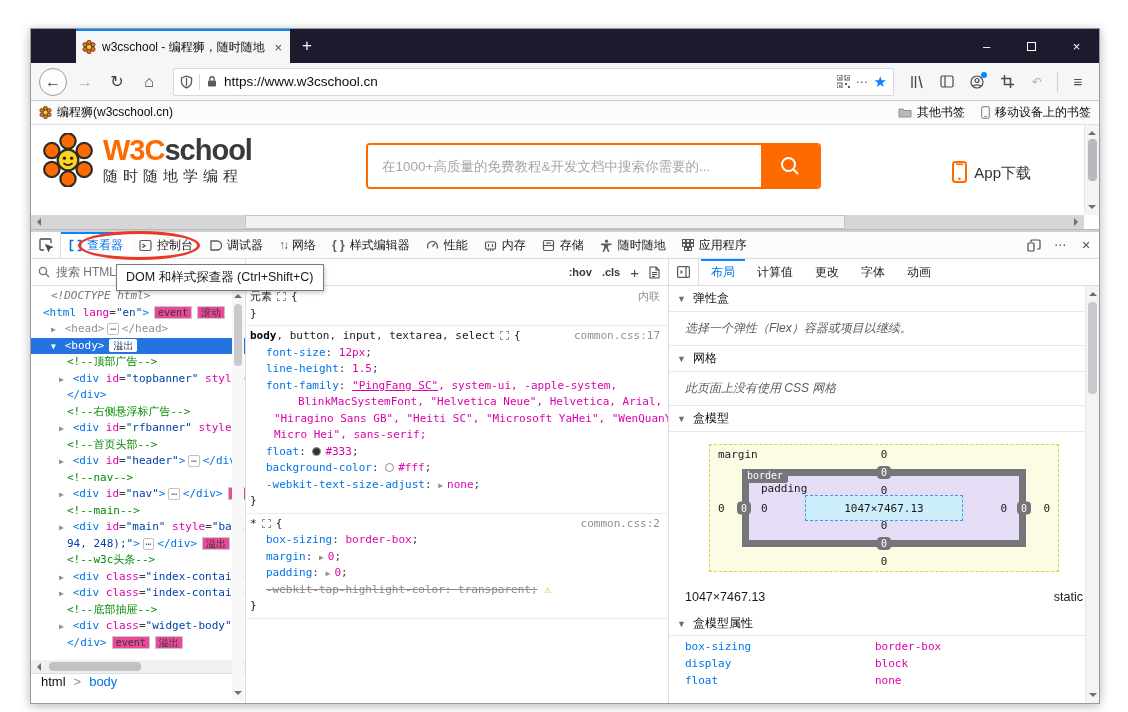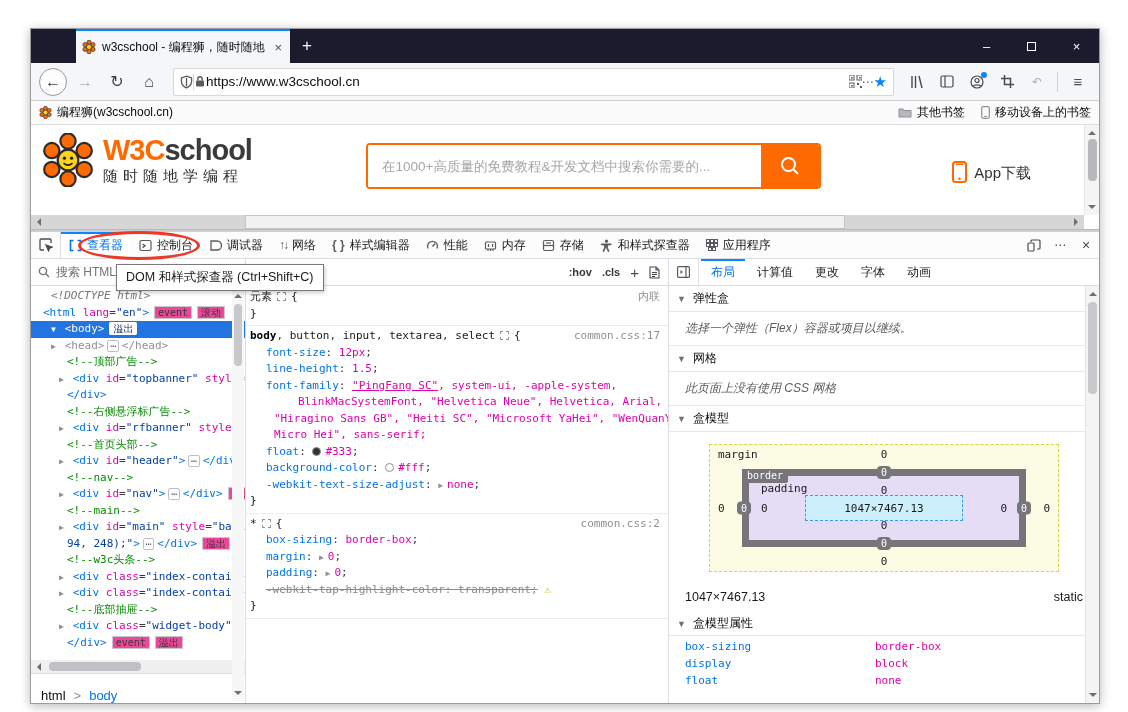--- a/index.html
+++ b/index.html
@@ -17,21 +17,21 @@
   .win-controls{margin-left:auto;display:flex}
   .wc{width:45px;display:flex;align-items:center;justify-content:center;color:#fff;font-size:13px}
   .wc .maxbox{width:9px;height:9px;border:1px solid #fff;display:inline-block}
   
   .navbar{height:38px;background:#f5f6f7;border-bottom:1px solid #d0d0d4;display:flex;align-items:center;
     padding:0 8px;gap:4px;flex:none}
   .navbtn{width:28px;height:28px;display:flex;align-items:center;justify-content:center;font-size:16px;color:#3f3f43}
   .navbtn.back{border:1px solid #9a9aa2;border-radius:50%;background:#fdfdfe}
   .navbtn.fwd{color:#b1b1b3}
   .urlbar{flex:1;height:28px;background:#fff;border:1px solid #d7d7db;border-radius:2px;margin:0 6px;
-    display:flex;align-items:center;padding:0 6px;gap:0;min-width:0}
+    display:flex;align-items:center;padding:0 6px;gap:6px;min-width:0}
   .url-sep{width:1px;height:16px;background:#d7d7db}
   .url-text{flex:1;font-size:13.5px;color:#0c0c0d;white-space:nowrap;overflow:hidden}
   .url-ico{color:#5a5a5f;display:flex;align-items:center}
   .star{color:#0a84ff;font-size:15px}
   .tool-ico{width:26px;height:26px;display:flex;align-items:center;justify-content:center;color:#4a4a4f;position:relative}
   .tool-ico.dis{color:#b1b1b3}
   .acct-dot{position:absolute;top:3px;right:3px;width:6px;height:6px;border-radius:50%;background:#0a84ff}
   .menu-glyph{font-size:15px}
   .vsep{width:1px;height:20px;background:#d0d0d4;margin:0 3px}
   
@@ -114,21 +114,21 @@
   .f-exp{color:#8f8f94;font-size:8px;margin-right:4px}
   .f-scp{display:inline-block;width:9px;height:9px;border:1px dashed #8f8f94;border-radius:1px;margin:0 5px;vertical-align:-1px}
   .f-swd,.f-swl{display:inline-block;width:9px;height:9px;border-radius:50%;margin-right:4px;vertical-align:-1px;border:1px solid #8f8f94}
   .f-swd{background:#333}.f-swl{background:#fff}
   .rule{border-bottom:1px solid #ececee;padding:2px 0 3px 0}
   
   .tree-vscroll{position:absolute;right:1px;top:2px;bottom:2px;width:12px;background:#f7f7f7;display:flex;flex-direction:column;align-items:center}
   .tree-vscroll .thumb{width:8px;height:62px;background:#c9c9cd;border-radius:4px;margin-top:2px}
   .tree-hscroll{height:13px;background:#f0f0f0;display:flex;align-items:center;flex:none}
   .tree-hscroll .thumb{height:9px;width:92px;background:#c1c1c5;border-radius:4px;margin-left:4px}
-  .crumbbar{height:30px;border-top:1px solid #dadde1;display:flex;align-items:flex-end;padding:0 10px;gap:8px;font-size:13px;flex:none;background:#fff}
+  .crumbbar{height:30px;border-top:1px solid #dadde1;display:flex;align-items:flex-start;padding:0 10px;gap:8px;font-size:13px;flex:none;background:#fff}
   .crumb-sep{color:#8f8f94}
   .crumb-cur{color:#0074e8}
   
   .lay-sec{border-bottom:1px solid #e9e9eb;height:26px;display:flex;align-items:center;padding:0 8px;gap:7px}
   .twisty{color:#6f6f73;font-size:9px}
   .lay-msg{border-bottom:1px solid #e9e9eb;padding:8px 16px;font-style:italic;color:#5c5c61;font-size:12px}
   .bm-wrap{padding:12px 0 10px 0;display:flex;justify-content:center;border-bottom:0}
   .bm-margin{position:relative;width:350px;height:128px;background:#fbfce3;border:1px dashed #d3d645;
     font-family:"DejaVu Sans Mono","Liberation Mono",monospace;font-size:11px;color:#18181a}
   .bm-border{position:absolute;left:32px;right:32px;top:24px;bottom:24px;border:7px solid #76767a;background:#e5ddf6}
@@ -415,21 +415,21 @@
           </span>
         <span>存储</span>
       </div>
       <div class="dt-tab">
         <span class="ticon">
             <svg width="13" height="13" viewBox="0 0 13 13" fill="currentColor">
               <circle cx="6.5" cy="2.2" r="1.6"></circle>
               <path d="M1.5 4.5 h10 v1.4 l-3.6 .7 v2.2 l1.6 3.6 -1.5 .6 -2-4.4 -2 4.4 -1.5-.6 1.6-3.6 V6.6 l-3.6-.7 Z"></path>
             </svg>
           </span>
-        <span>和样式探查器</span>
+        <span>随时随地</span>
       </div>
       <div class="dt-tab">
         <span class="ticon">
             <svg width="12" height="12" viewBox="0 0 12 12" fill="none" stroke="currentColor">
               <rect x="0.5" y="0.5" width="3" height="3"></rect>
               <rect x="4.5" y="0.5" width="3" height="3"></rect>
               <rect x="8.5" y="0.5" width="3" height="3"></rect>
               <rect x="0.5" y="4.5" width="3" height="3"></rect>
               <rect x="4.5" y="4.5" width="3" height="3"></rect>
               <rect x="8.5" y="4.5" width="3" height="3"></rect>
@@ -491,22 +491,22 @@
         <span class="lay-tab">动画</span>
       </div>
     </div>
 
     <div class="panels">
 
       <div class="panel-tree">
         <div class="tree-scroll code">
             <div class="cl" style="padding-left: 20px;"><span class="f-dt">&lt;!DOCTYPE html&gt;</span></div>
             <div class="cl" style="padding-left: 12px;"><span class="f-tag">&lt;html</span><span class="f-attr"> lang</span><span class="f-p">=</span><span class="f-aval">"en"</span><span class="f-tag">&gt;</span><span class="f-badge">event</span><span class="f-badge">滚动</span></div>
+            <div class="cl" style="padding-left: 20px;"><span class="f-arr">▶ </span><span class="f-mut">&lt;head&gt;</span><span class="f-dots">⋯</span><span class="f-mut">&lt;/head&gt;</span></div>
             <div class="cl sel" style="padding-left: 20px;"><span class="f-arr">▼ </span><span class="f-tag">&lt;body&gt;</span><span class="f-badge">溢出</span></div>
-            <div class="cl" style="padding-left: 20px;"><span class="f-arr">▶ </span><span class="f-mut">&lt;head&gt;</span><span class="f-dots">⋯</span><span class="f-mut">&lt;/head&gt;</span></div>
             <div class="cl" style="padding-left: 36px;"><span class="f-cm">&lt;!--顶部广告--&gt;</span></div>
             <div class="cl" style="padding-left: 28px;"><span class="f-arr">▶ </span><span class="f-tag">&lt;div</span><span class="f-attr"> id</span><span class="f-p">=</span><span class="f-aval">"topbanner"</span><span class="f-attr"> style</span><span class="f-p">=</span></div>
             <div class="cl" style="padding-left: 36px;"><span class="f-tag">&lt;/div&gt;</span></div>
             <div class="cl" style="padding-left: 36px;"><span class="f-cm">&lt;!--右侧悬浮标广告--&gt;</span></div>
             <div class="cl" style="padding-left: 28px;"><span class="f-arr">▶ </span><span class="f-tag">&lt;div</span><span class="f-attr"> id</span><span class="f-p">=</span><span class="f-aval">"rfbanner"</span><span class="f-attr"> style</span><span class="f-p">="</span></div>
             <div class="cl" style="padding-left: 36px;"><span class="f-cm">&lt;!--首页头部--&gt;</span></div>
             <div class="cl" style="padding-left: 28px;"><span class="f-arr">▶ </span><span class="f-tag">&lt;div</span><span class="f-attr"> id</span><span class="f-p">=</span><span class="f-aval">"header"</span><span class="f-tag">&gt;</span><span class="f-dots">⋯</span><span class="f-tag">&lt;/div&gt;</span></div>
             <div class="cl" style="padding-left: 36px;"><span class="f-cm">&lt;!--nav--&gt;</span></div>
             <div class="cl" style="padding-left: 28px;"><span class="f-arr">▶ </span><span class="f-tag">&lt;div</span><span class="f-attr"> id</span><span class="f-p">=</span><span class="f-aval">"nav"</span><span class="f-tag">&gt;</span><span class="f-dots">⋯</span><span class="f-tag">&lt;/div&gt;</span><span class="f-badge">溢出</span></div>
             <div class="cl" style="padding-left: 36px;"><span class="f-cm">&lt;!--main--&gt;</span></div>

